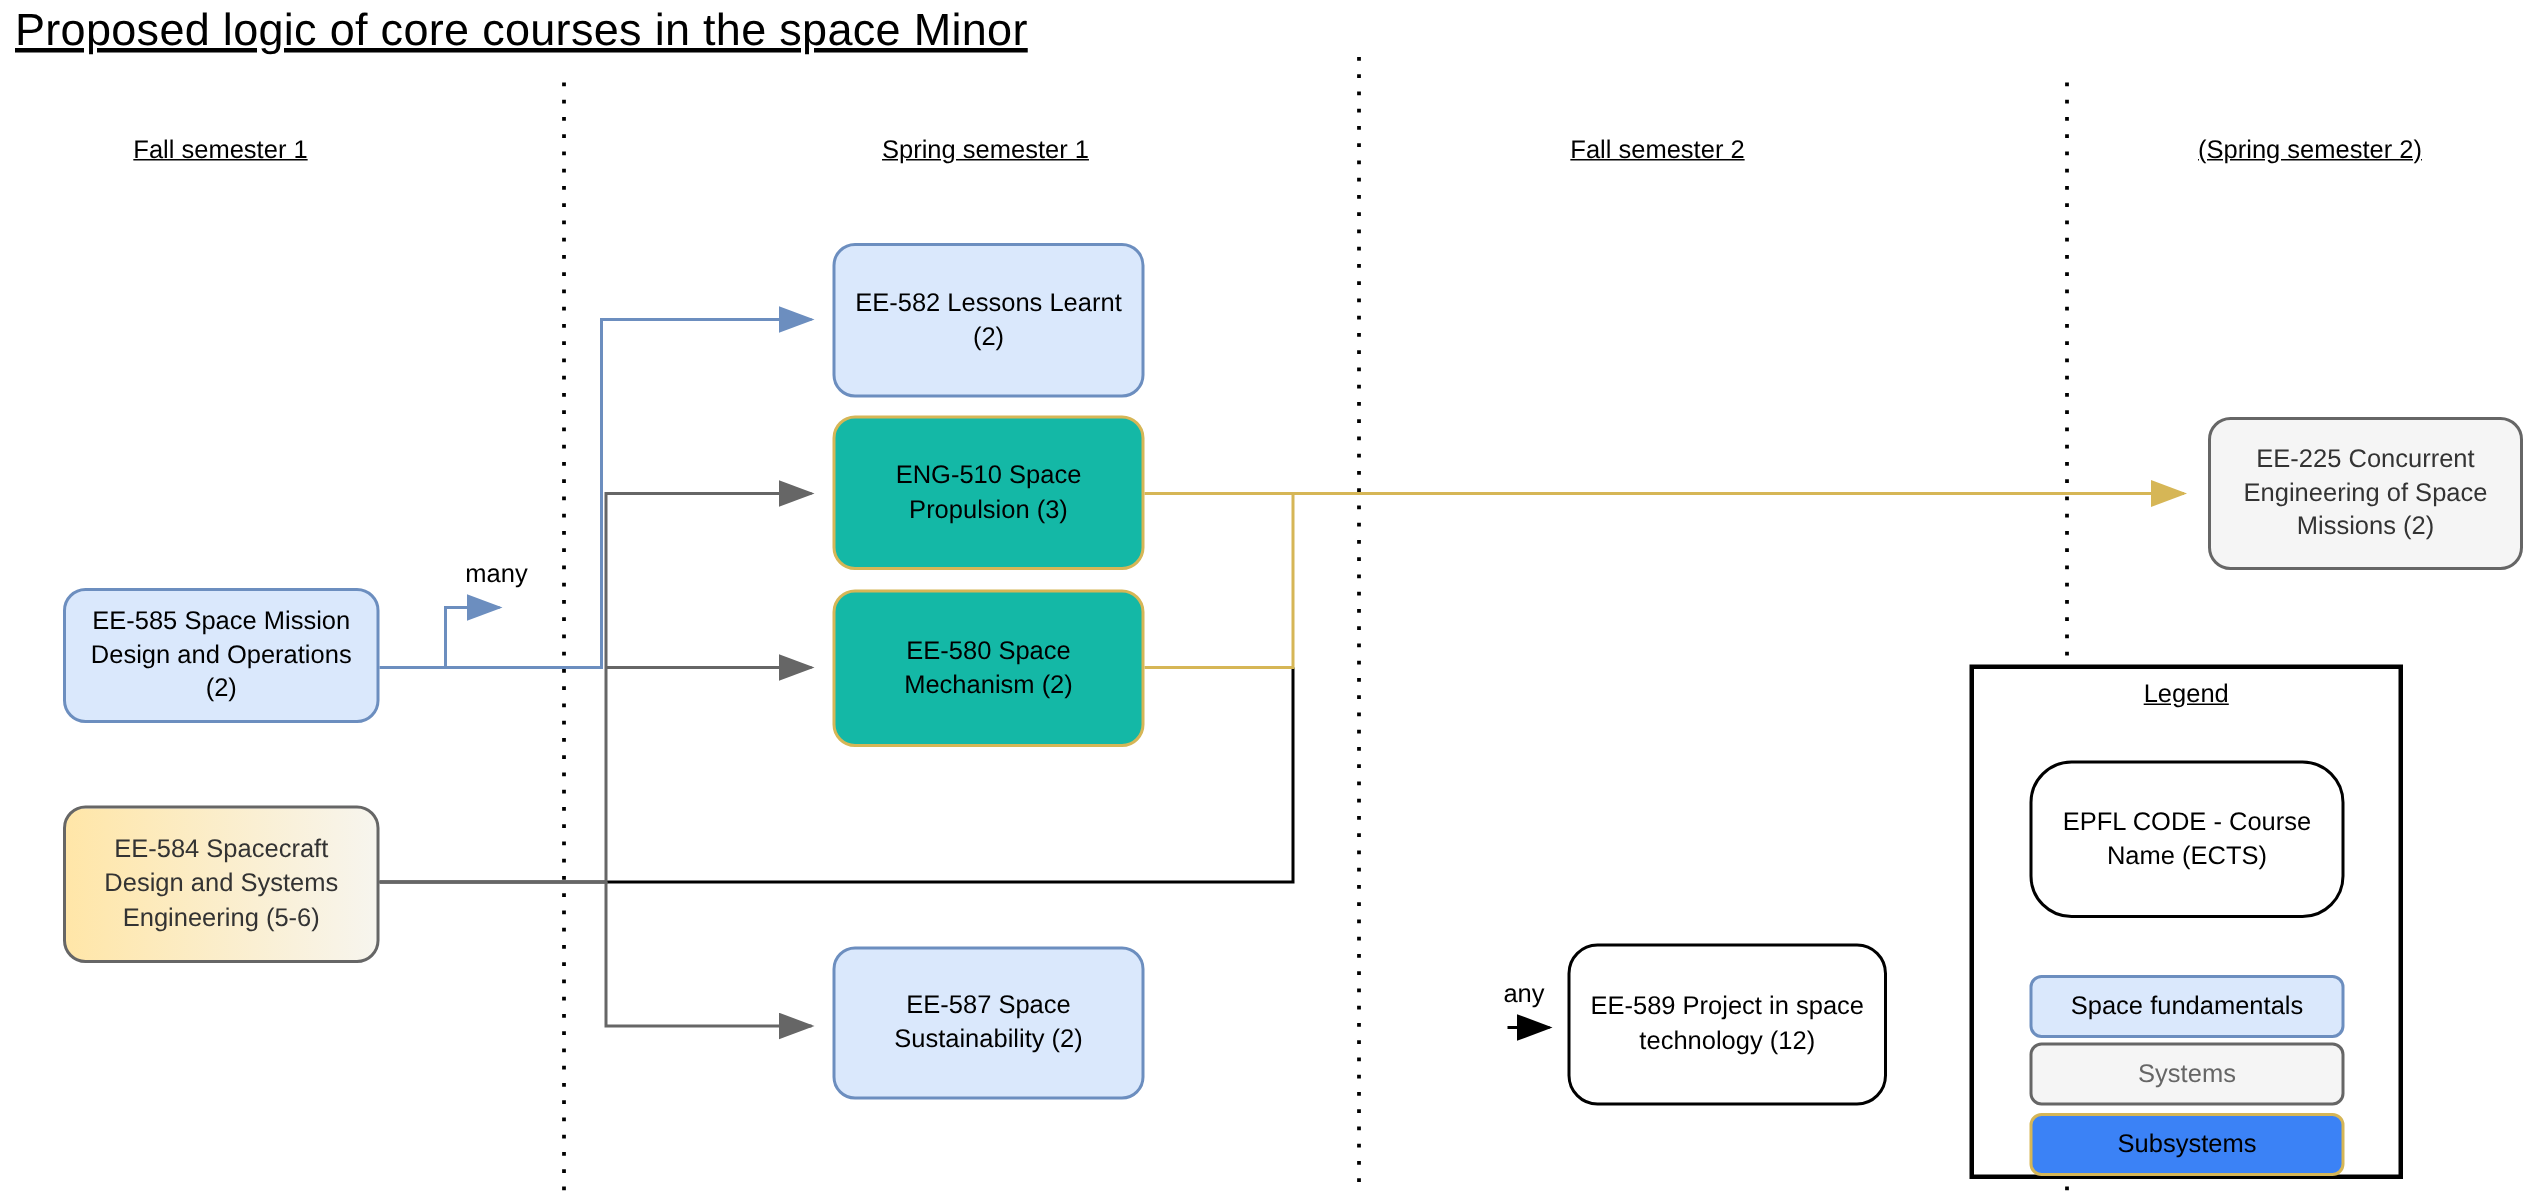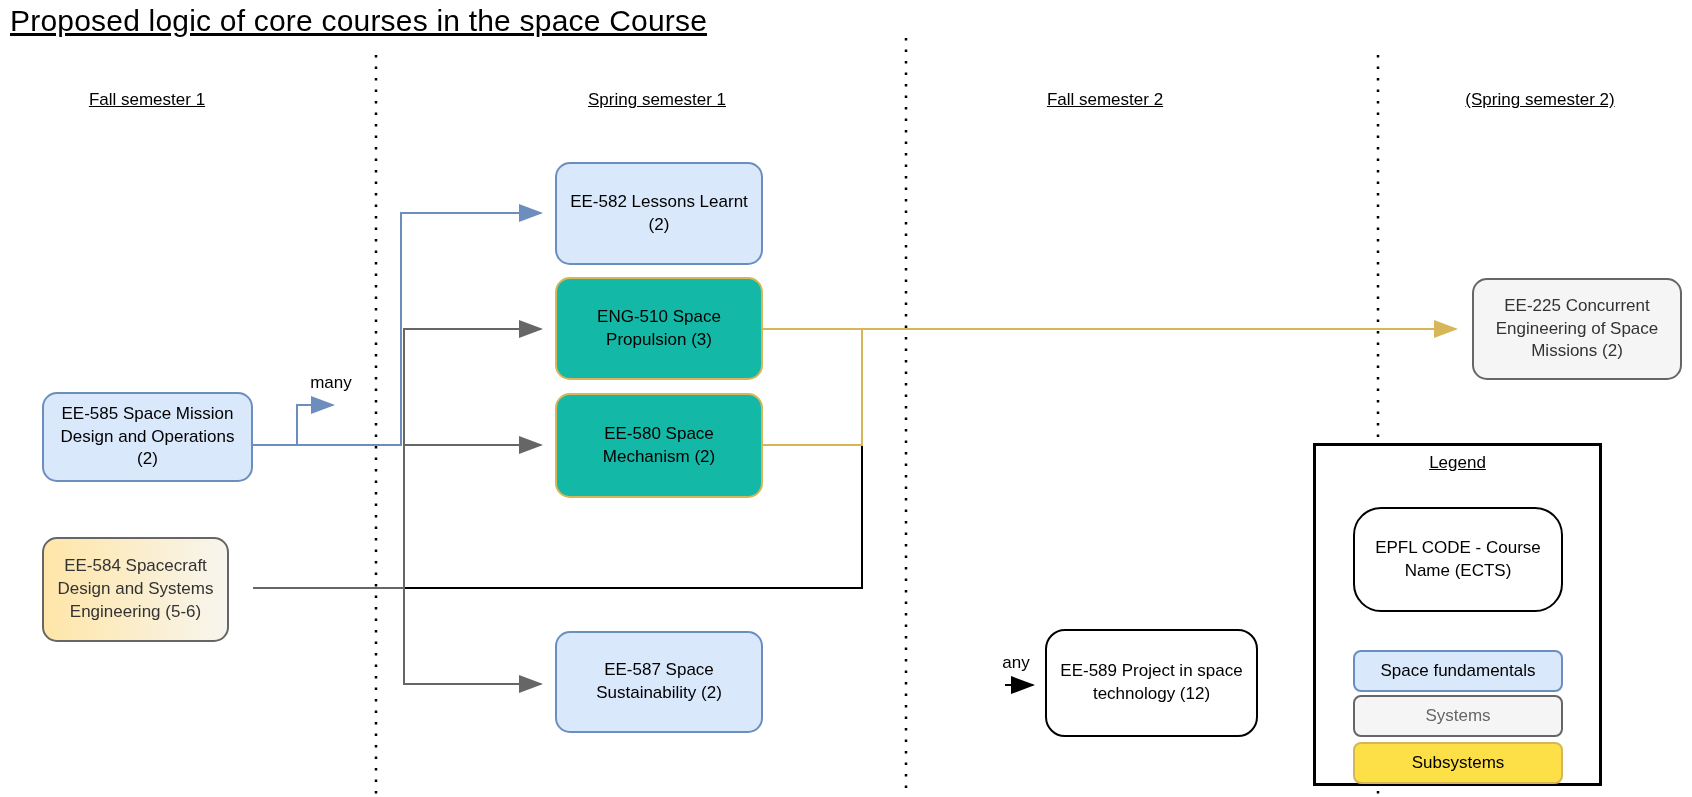--- a/index.html
+++ b/index.html
@@ -25,21 +25,21 @@
     position:absolute;display:flex;align-items:center;justify-content:center;
     text-align:center;font-size:17px;line-height:1.35;border-radius:15px;
     padding:4px 8px;box-sizing:border-box;z-index:1;
   }
   .card.blue{background:#dae8fc;border:2px solid #6c8ebf;color:#000;}
   .card.yellow{background:#14b8a6;border:2px solid #d6b656;color:#000;}
   .card.grad{background:linear-gradient(90deg,#ffe6a8 0%,#f7f5ee 100%);border:2px solid #666666;color:#333;}
   .card.white{background:#ffffff;border:2px solid #000000;color:#000;border-radius:20px;}
   .card.gray{background:#f5f5f5;border:2px solid #666666;color:#333;}
   #n-ee585{left:42px;top:392px;width:211px;height:90px;}
-  #n-ee584{left:42px;top:537px;width:187px;height:105px;}
+  #n-ee584{left:42px;top:537px;width:211px;height:105px;}
   #n-ee582{left:555px;top:162px;width:208px;height:103px;}
   #n-eng510{left:555px;top:277px;width:208px;height:103px;}
   #n-ee580{left:555px;top:393px;width:208px;height:105px;}
   #n-ee587{left:555px;top:631px;width:208px;height:102px;}
   #n-ee589{left:1045px;top:629px;width:213px;height:108px;}
   #n-ee411{left:1472px;top:278px;width:210px;height:102px;}
   .edge-label{
     position:absolute;font-size:17px;text-align:center;z-index:2;white-space:nowrap;
   }
   #lbl-many{left:291px;top:373px;width:80px;}
@@ -59,21 +59,21 @@
     box-sizing:border-box;background:#fff;
   }
   .pill{
     position:absolute;left:37px;width:210px;height:42px;border-radius:8px;
     display:flex;align-items:center;justify-content:center;font-size:17px;
     box-sizing:border-box;
     margin-top:32px;
   }
   #pill-fundamentals{top:172px;background:#dae8fc;border:2px solid #6c8ebf;color:#000;}
   #pill-systems{top:217px;background:#f5f5f5;border:2px solid #666666;color:#666;}
-  #pill-subsystems{top:264px;background:#fde047;border:2px solid #d6b656;color:#000;}
+  #pill-subsystems{top:264px;background:#3b82f6;border:2px solid #d6b656;color:#000;}
 </style>
 </head>
 <body>
 
 <div id="canvas">
 
   <svg id="edge-layer" width="1692" height="797" viewBox="0 0 1692 797">
     <defs>
       <marker id="arr-blue" markerWidth="13" markerHeight="10" refX="11" refY="4.5" orient="auto">
         <path d="M0,0 L12,4.5 L0,9 Z" fill="#6c8ebf"></path>
@@ -102,21 +102,21 @@
 
     <path d="M297 445 V405 H333" stroke="#6c8ebf" stroke-width="2" fill="none" marker-end="url(#arr-blue)"></path>
 
     <path d="M253 588 H404 V329 H541" stroke="#666666" stroke-width="2" fill="none" marker-end="url(#arr-gray)"></path>
     <path d="M404 445 H541" stroke="#666666" stroke-width="2" fill="none" marker-end="url(#arr-gray)"></path>
     <path d="M404 588 V684 H541" stroke="#666666" stroke-width="2" fill="none" marker-end="url(#arr-gray)"></path>
 
     <path d="M1005 685 H1033" stroke="#000000" stroke-width="2" fill="none" marker-end="url(#arr-black)"></path>
   </svg>
 
-  <div class="title">Proposed logic of core courses in the space Course</div>
+  <div class="title">Proposed logic of core courses in the space Minor</div>
 
   <div class="col-header" id="hdr-fall1">Fall semester 1</div>
   <div class="col-header" id="hdr-spring1">Spring semester 1</div>
   <div class="col-header" id="hdr-fall2">Fall semester 2</div>
   <div class="col-header" id="hdr-spring2">(Spring semester 2)</div>
 
   <div class="card blue" id="n-ee585">EE-585 Space Mission Design and Operations (2)</div>
   <div class="card grad" id="n-ee584">EE-584 Spacecraft Design and Systems Engineering (5-6)</div>
   <div class="card blue" id="n-ee582">EE-582 Lessons Learnt (2)</div>
   <div class="card yellow" id="n-eng510">ENG-510 Space Propulsion (3)</div>

